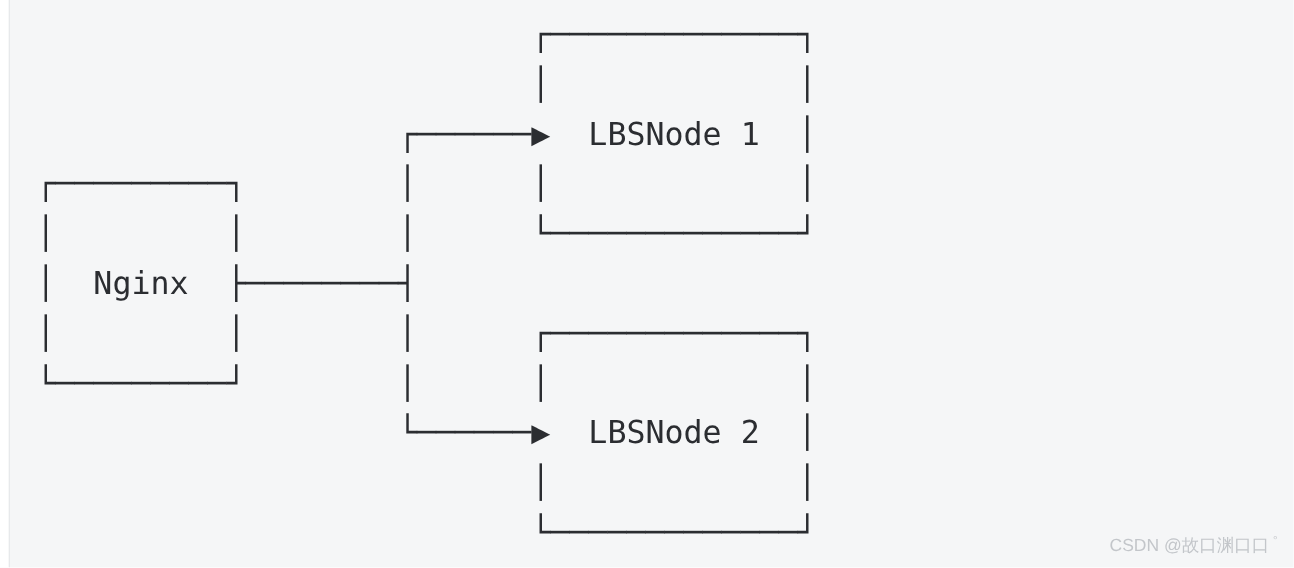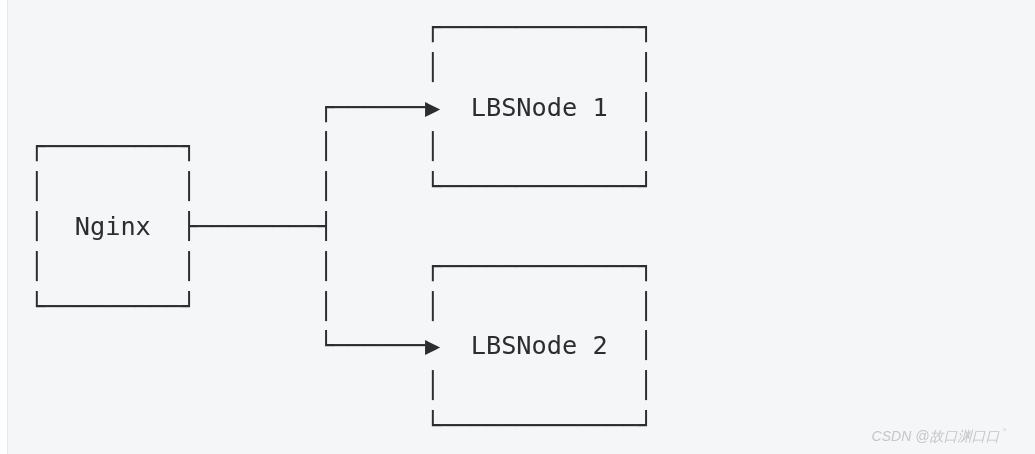--- a/index.html
+++ b/index.html
@@ -27,28 +27,27 @@
     padding: 0;
     font-family: "DejaVu Sans Mono", "Liberation Mono", monospace;
     font-size: 25.3px;
     line-height: 39.8px;
     color: #2b2d31;
     white-space: pre;
     letter-spacing: 0;
   }
   .watermark {
     position: absolute;
-    right: 29px;
+    right: 13px;
     bottom: 8px;
     font-family: "Liberation Sans", "DejaVu Sans", sans-serif;
     font-size: 14px;
     color: #c3c6ca;
     white-space: nowrap;
     user-select: none;
-    font-style: italic;
   }
   .watermark sup {
     font-size: 9px;
     margin-left: 3px;
     vertical-align: super;
   }
 </style>
 </head>
 <body>
 

